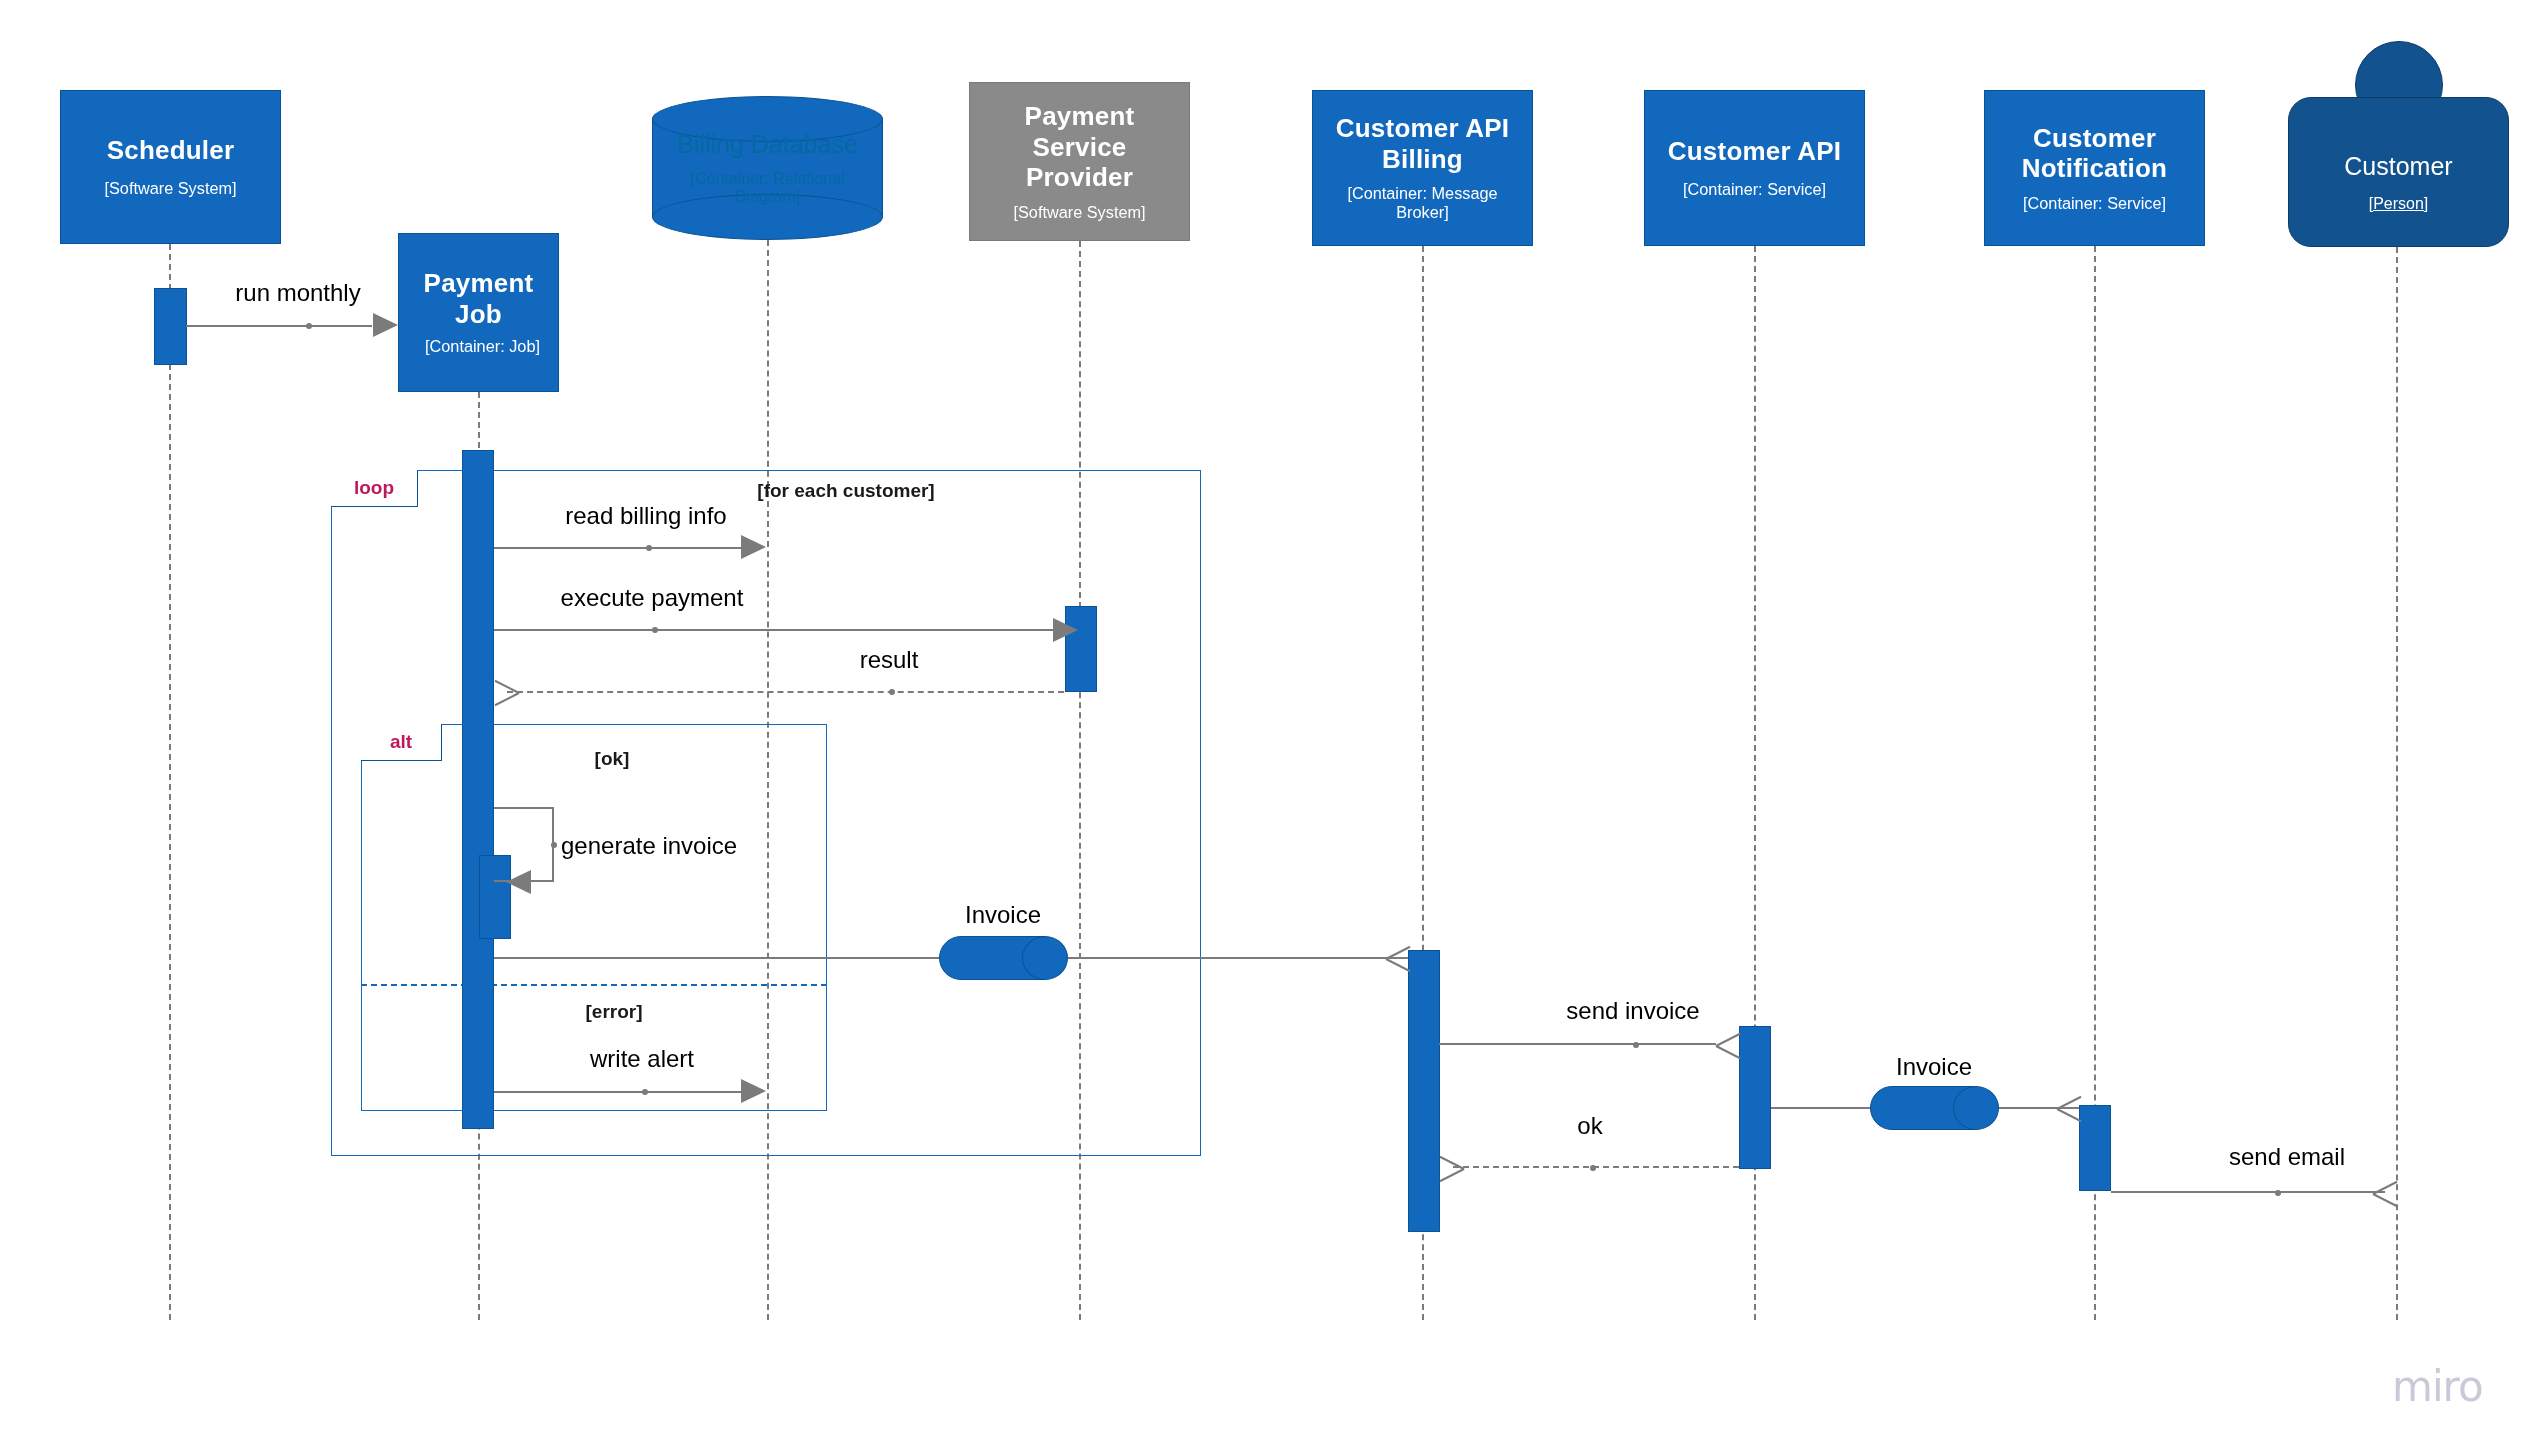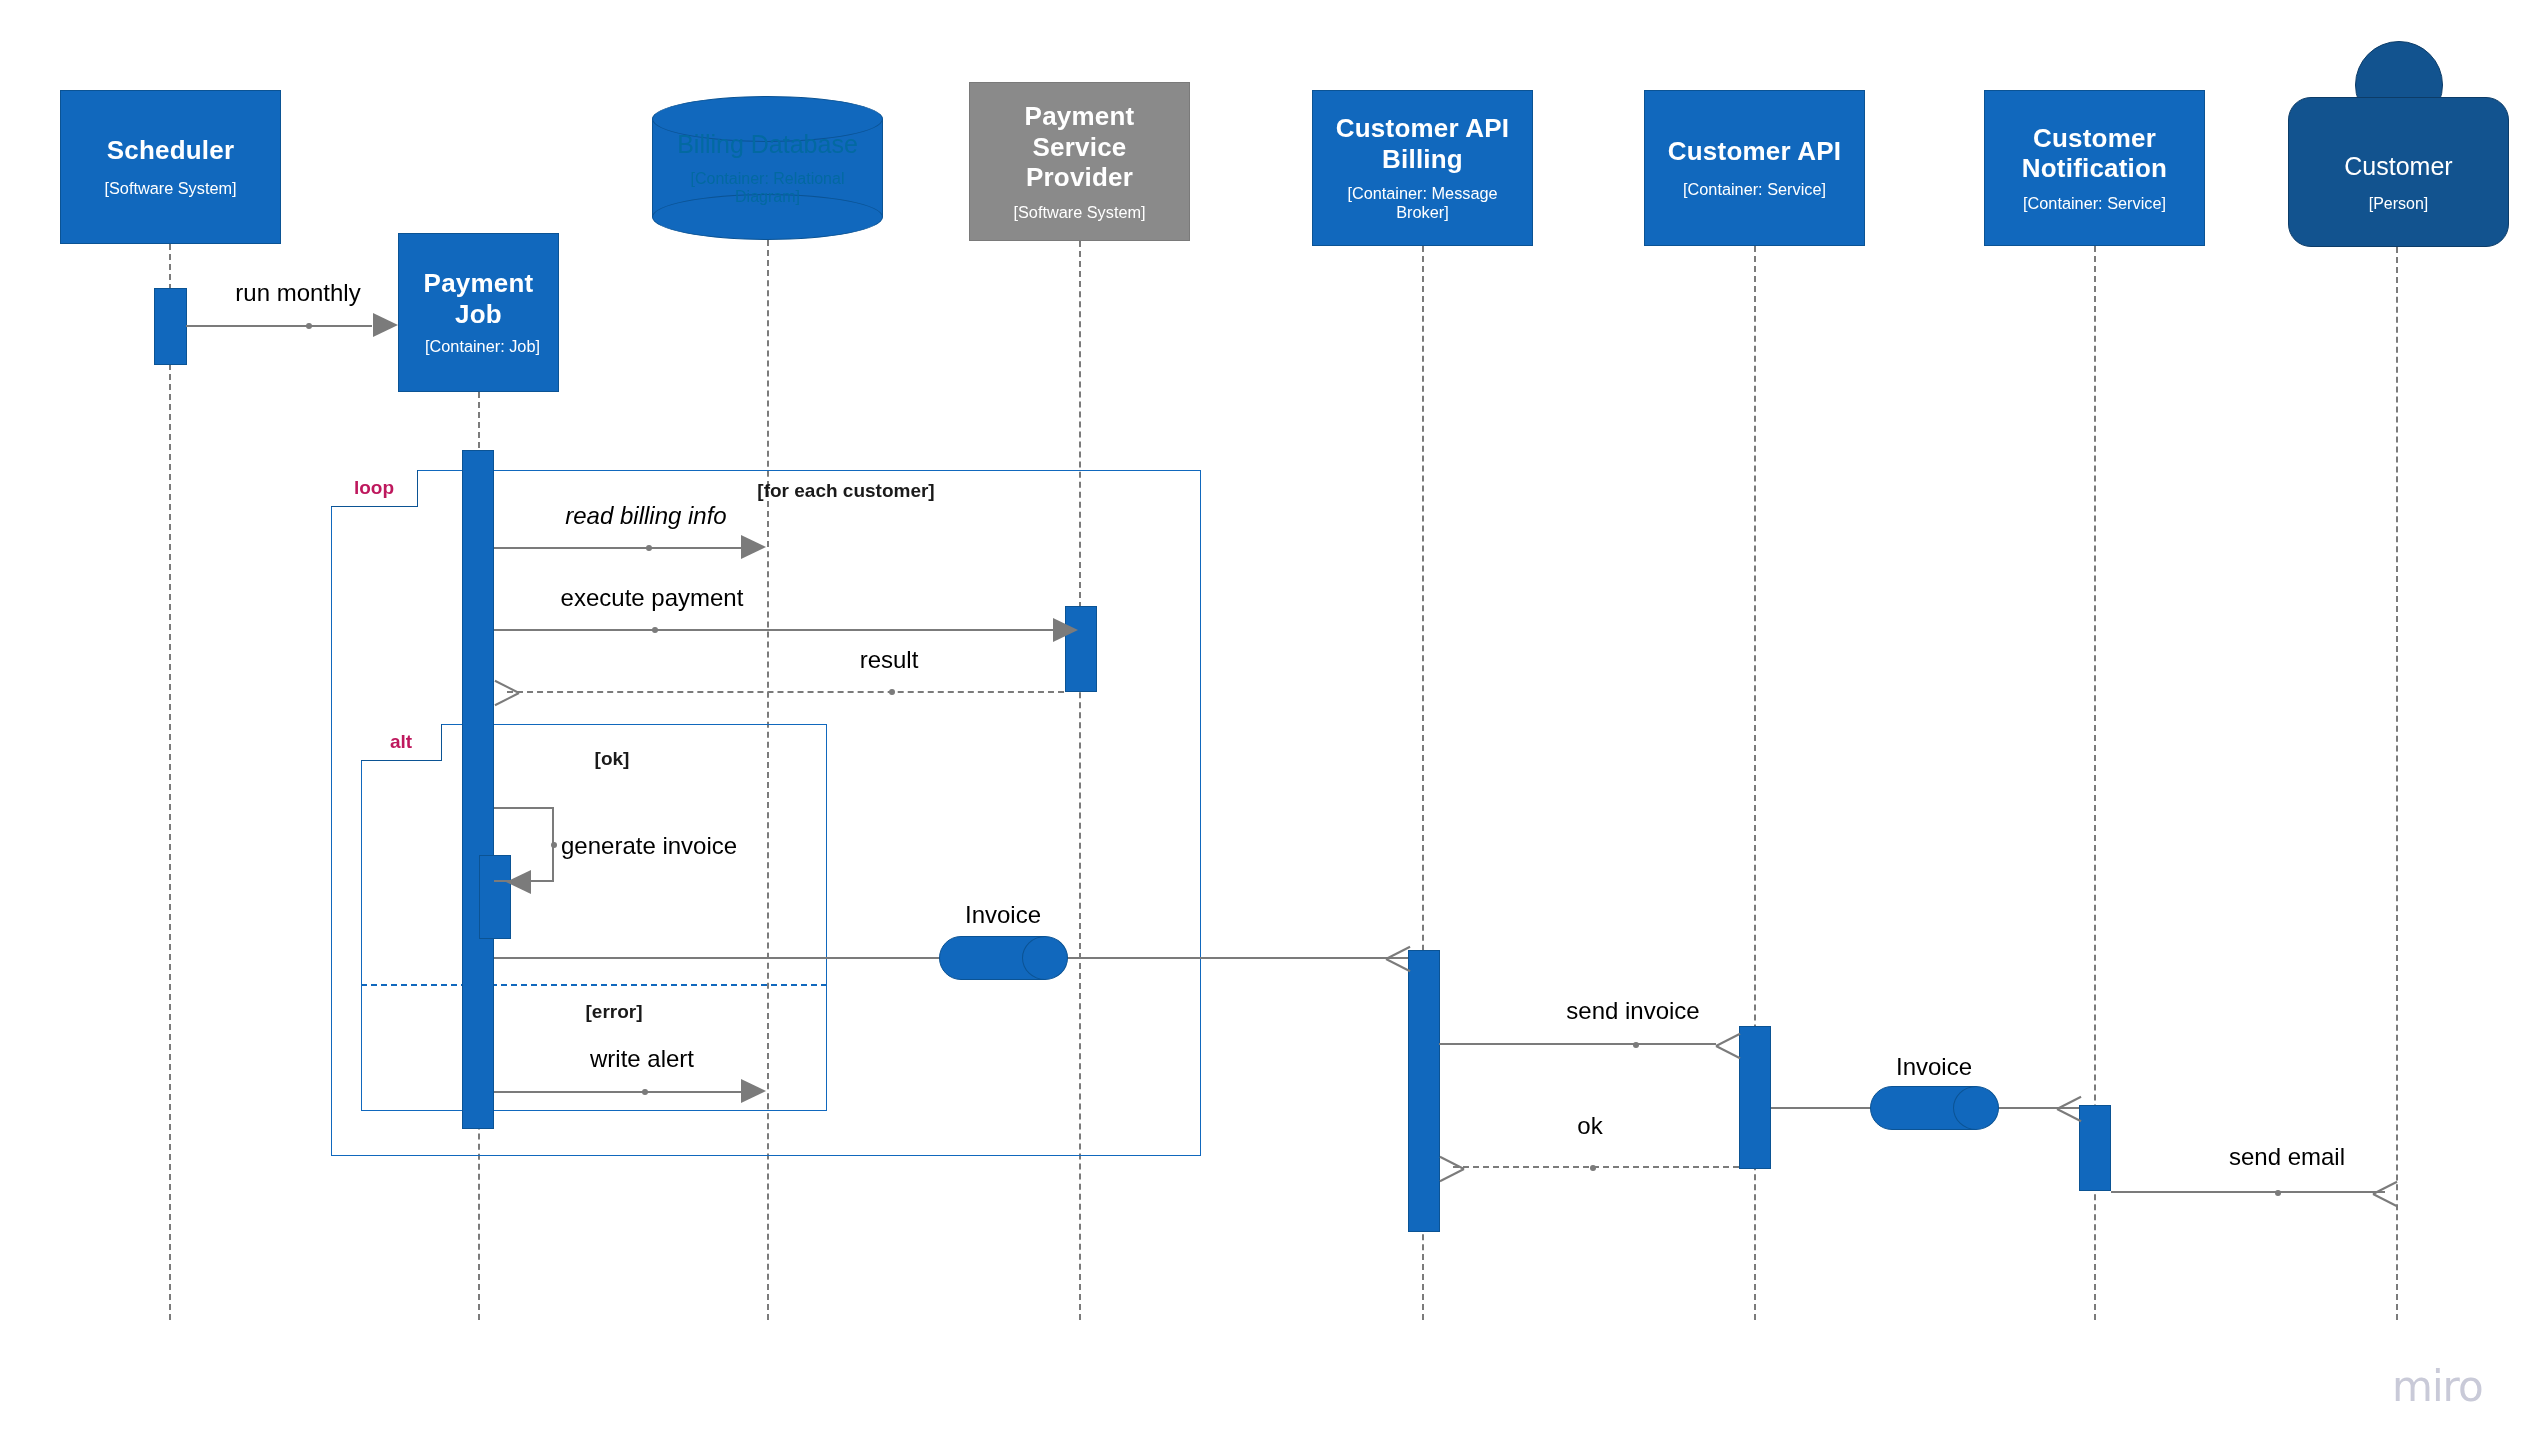--- a/index.html
+++ b/index.html
@@ -211,21 +211,21 @@
     </div>
     <div class="p-tech" style="margin-top:9.6px;">[Container: Service]</div>
   </div>
 
   <div class="person" style="left:2288px;top:41px;width:221px;height:206px;">
     <div class="head"></div>
     <div class="body">
       <div class="p-name" style="font-size:25px;">
         <span>Customer</span>
       </div>
-      <div class="p-tech" style="margin-top:14px;">[Person]</div>
+      <div class="p-tech" style="margin-top:14px;text-decoration:underline;">[Person]</div>
     </div>
   </div>
 
   <div class="lifeline" style="left:169px;top:244px;height:1076px;"></div>
   <div class="lifeline" style="left:478px;top:392px;height:928px;"></div>
   <div class="lifeline" style="left:767px;top:240px;height:1080px;"></div>
   <div class="lifeline" style="left:1079px;top:241px;height:1079px;"></div>
   <div class="lifeline" style="left:1422px;top:246px;height:1074px;"></div>
   <div class="lifeline" style="left:1754px;top:246px;height:1074px;"></div>
   <div class="lifeline" style="left:2094px;top:246px;height:1074px;"></div>
@@ -265,21 +265,21 @@
 
   <div class="activation" style="left:2079px;top:1105px;width:32px;height:86px;"></div>
 
   <div class="msg-label" style="left:298px;top:279px;transform:translateX(-50%);">
     <span>run monthly</span>
   </div>
   <div class="msg-line" style="left:186px;top:325px;width:186px;"></div>
   <div class="msg-dot" style="left:306px;top:323px;"></div>
   <div class="arrow-solid-r" style="left:373px;top:313px;"></div>
 
-  <div class="msg-label" style="left:646px;top:502px;transform:translateX(-50%);font-style:italic;">
+  <div class="msg-label" style="left:646px;top:502px;transform:translateX(-50%);">
     <span>read billing info</span>
   </div>
   <div class="msg-line" style="left:494px;top:547px;width:247px;"></div>
   <div class="msg-dot" style="left:646px;top:545px;"></div>
   <div class="arrow-solid-r" style="left:741px;top:535px;"></div>
 
   <div class="msg-label" style="left:652px;top:584px;transform:translateX(-50%);">
     <span>execute payment</span>
   </div>
   <div class="msg-line" style="left:494px;top:629px;width:559px;"></div>

